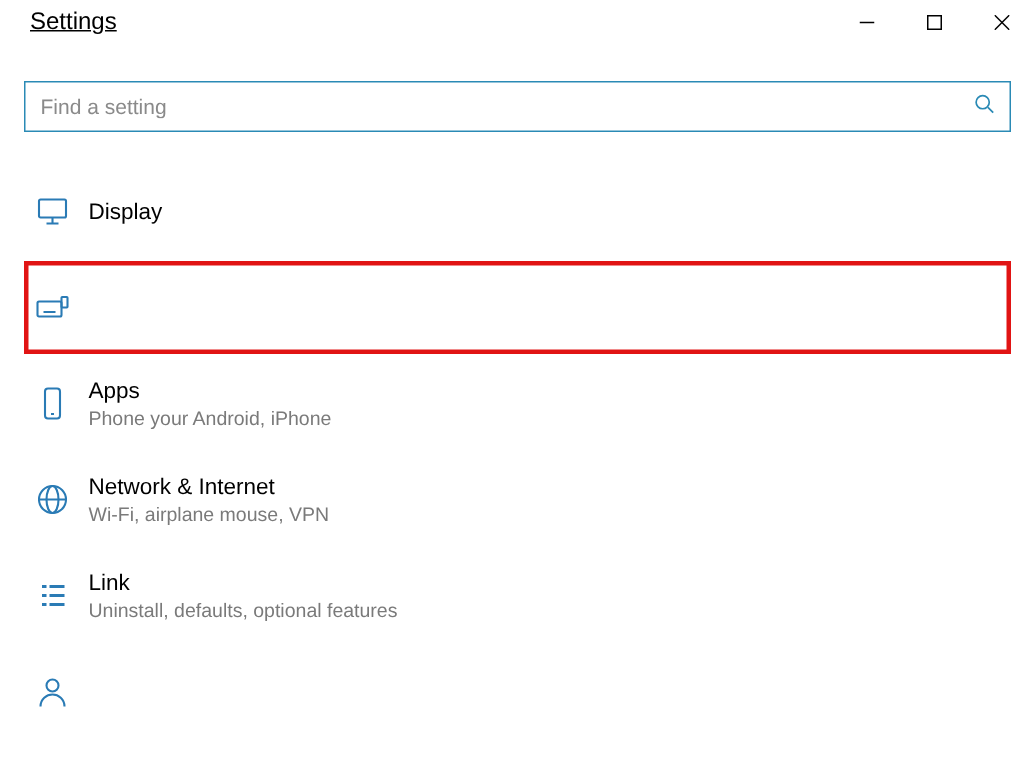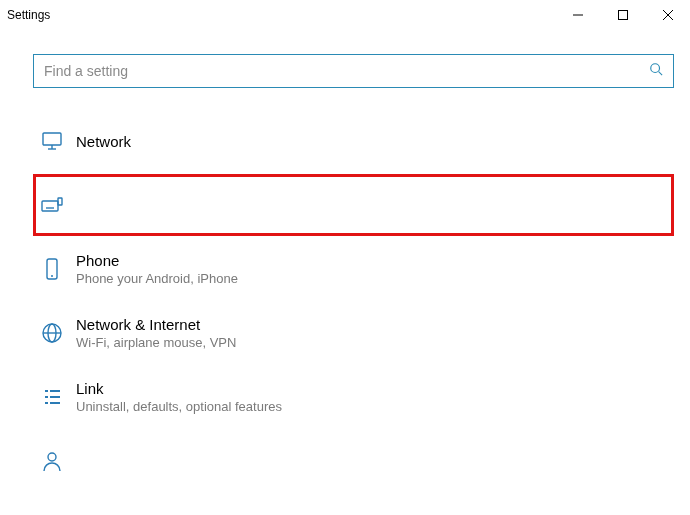--- a/index.html
+++ b/index.html
@@ -7,32 +7,33 @@
     width: 690px; height: 515px;
     font-family: "Segoe UI", Tahoma, sans-serif;
     background: #fff;
     color: #1a1a1a;
     overflow: hidden;
   }
   .window { width: 100%; height: 100%; display: flex; flex-direction: column; }
   .titlebar {
     height: 30px;
     display: flex; align-items: center;
-    padding-left: 7px;
-    font-size: 12px;
+    padding-left: 20px;
+    font-size: 16px;
     color: #000;
+    text-decoration: underline;
   }
   .titlebar .spacer { flex: 1; }
   .win-btn {
     width: 45px; height: 30px;
     display: flex; align-items: center; justify-content: center;
     font-size: 14px;
     font-family: "Segoe UI Symbol", sans-serif;
   }
-  .content { flex: 1; padding: 0 16px; overflow: hidden; margin-left: 17px; }
+  .content { flex: 1; padding: 0 16px; overflow: hidden; }
   .search-wrap { padding: 24px 0 14px 0; }
   .search {
     width: 100%;
     height: 34px;
     border: 1px solid #2a8ab5;
     display: flex; align-items: center;
     padding: 0 10px;
   }
   .search input {
     flex: 1; border: none; outline: none;
@@ -106,21 +107,21 @@
 
       <div class="item">
         <div class="ico">
           <svg viewBox="0 0 24 24">
               <rect x="3" y="4" width="18" height="12" rx="1"></rect>
               <line x1="8" y1="20" x2="16" y2="20"></line>
               <line x1="12" y1="16" x2="12" y2="20"></line>
             </svg>
         </div>
         <div class="txt">
-          <span class="title">Network</span>
+          <span class="title">Display</span>
         </div>
       </div>
 
       <div class="item highlight">
         <div class="ico">
           <svg viewBox="0 0 24 24">
               <rect x="2" y="8" width="16" height="10" rx="1"></rect>
               <rect x="18" y="5" width="4" height="7" rx="0.5"></rect>
               <line x1="5" y1="11" x2="5" y2="11"></line>
               <line x1="8" y1="11" x2="8" y2="11"></line>
@@ -131,21 +132,21 @@
       </div>
 
       <div class="item">
         <div class="ico">
           <svg viewBox="0 0 24 24">
               <rect x="7" y="2" width="10" height="20" rx="2"></rect>
               <line x1="11" y1="19" x2="13" y2="19"></line>
             </svg>
         </div>
         <div class="txt">
-          <span class="title">Phone</span>
+          <span class="title">Apps</span>
           <span class="sub">Phone your Android, iPhone</span>
         </div>
       </div>
 
       <div class="item">
         <div class="ico">
           <svg viewBox="0 0 24 24">
               <circle cx="12" cy="12" r="9"></circle>
               <ellipse cx="12" cy="12" rx="4" ry="9"></ellipse>
               <line x1="3" y1="12" x2="21" y2="12"></line>

